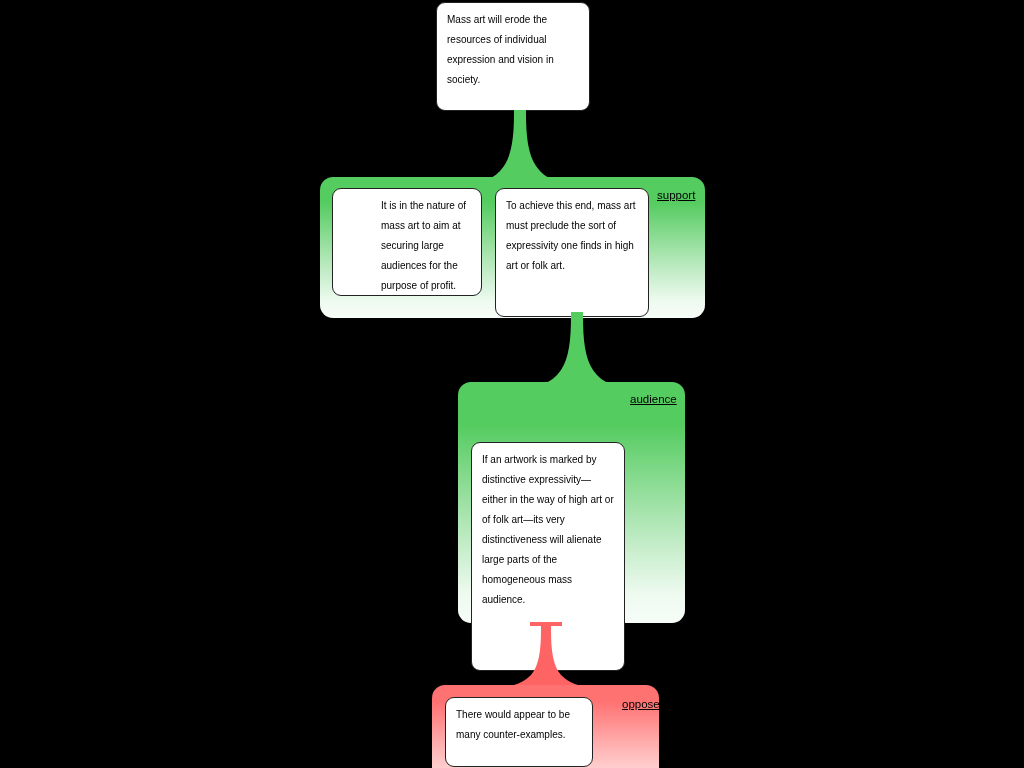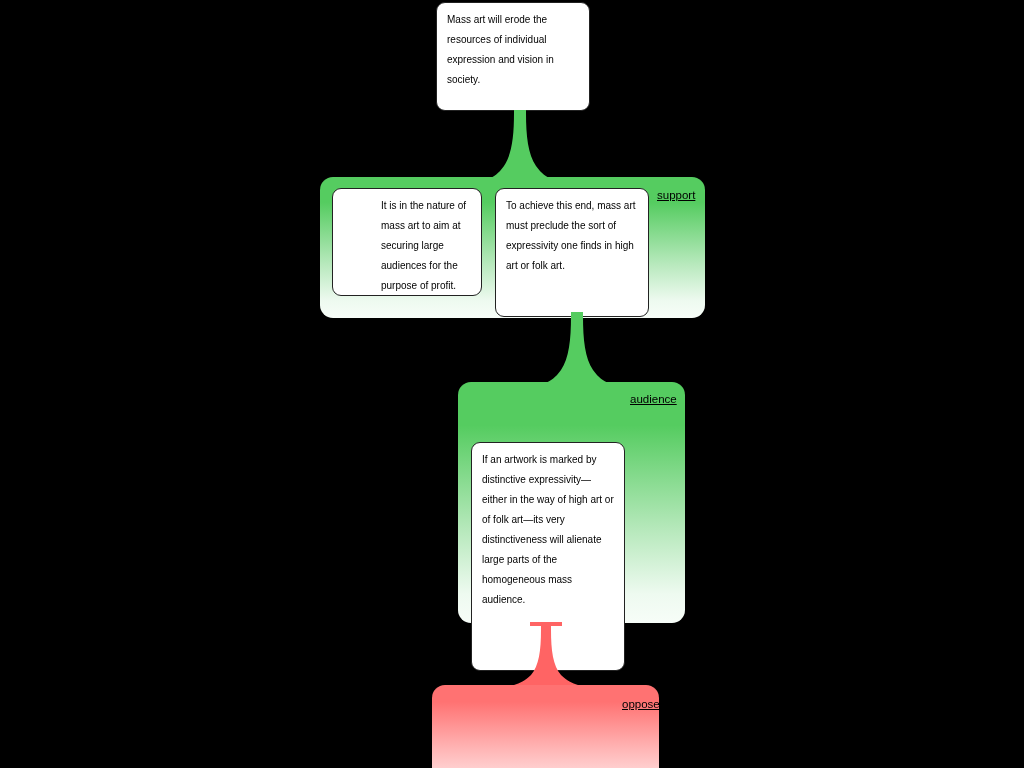--- a/index.html
+++ b/index.html
@@ -109,14 +109,15 @@
     <svg width="64" height="64" viewBox="0 0 64 64">
       <rect x="16" y="0" width="32" height="4" fill="#ff6464"></rect>
       <path d="M27,4 L37,4 L37,8 C37,28 39,44 47,53 C53,59 58,61 64,63 L64,64 L0,64 L0,63 C6,61 11,59 17,53 C25,44 27,28 27,8 Z" fill="#ff6464"></path>
     </svg>
   </div>
 
   <div class="group oppose" style="left:432px; top:685px; width:227px; height:120px;"></div>
 
   <div class="rel-label" style="left:622px; top:698px;">opposes</div>
 
+  <div class="card" style="left:445px; top:697px; width:148px; height:70px;">There would appear to be many counter-examples.</div>
 
 </div>
 
 </body></html>

